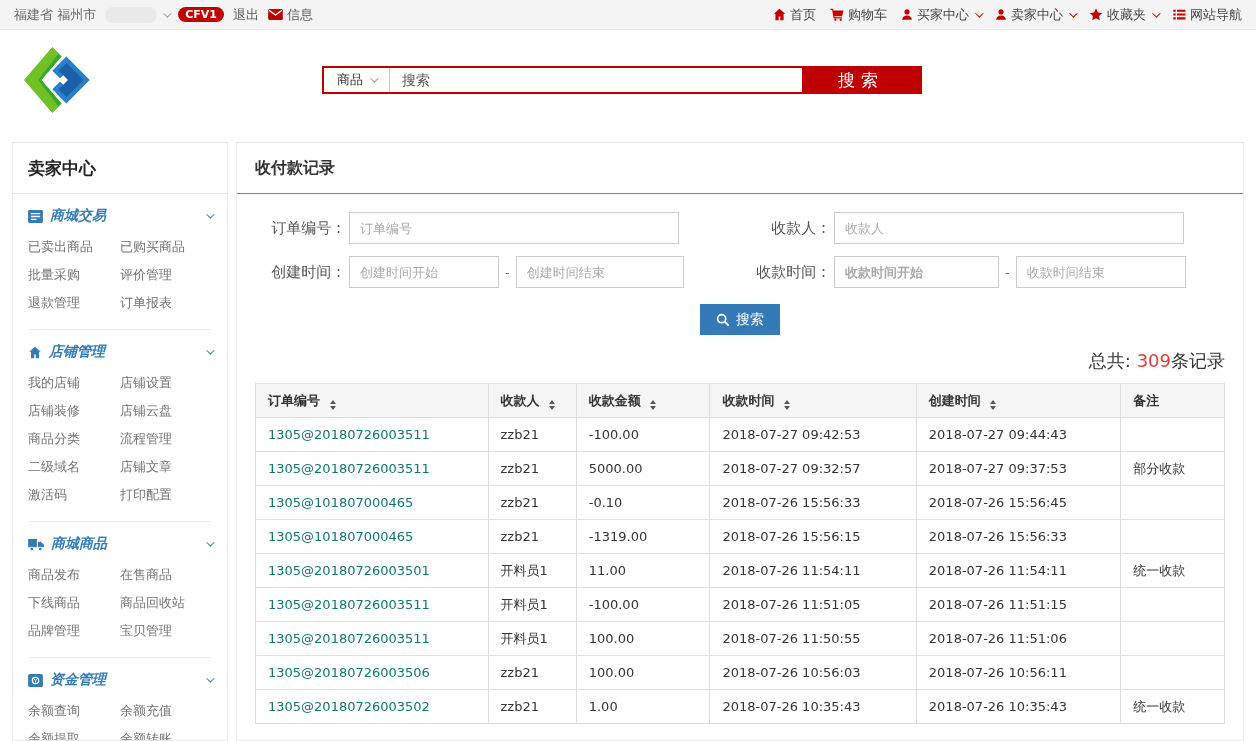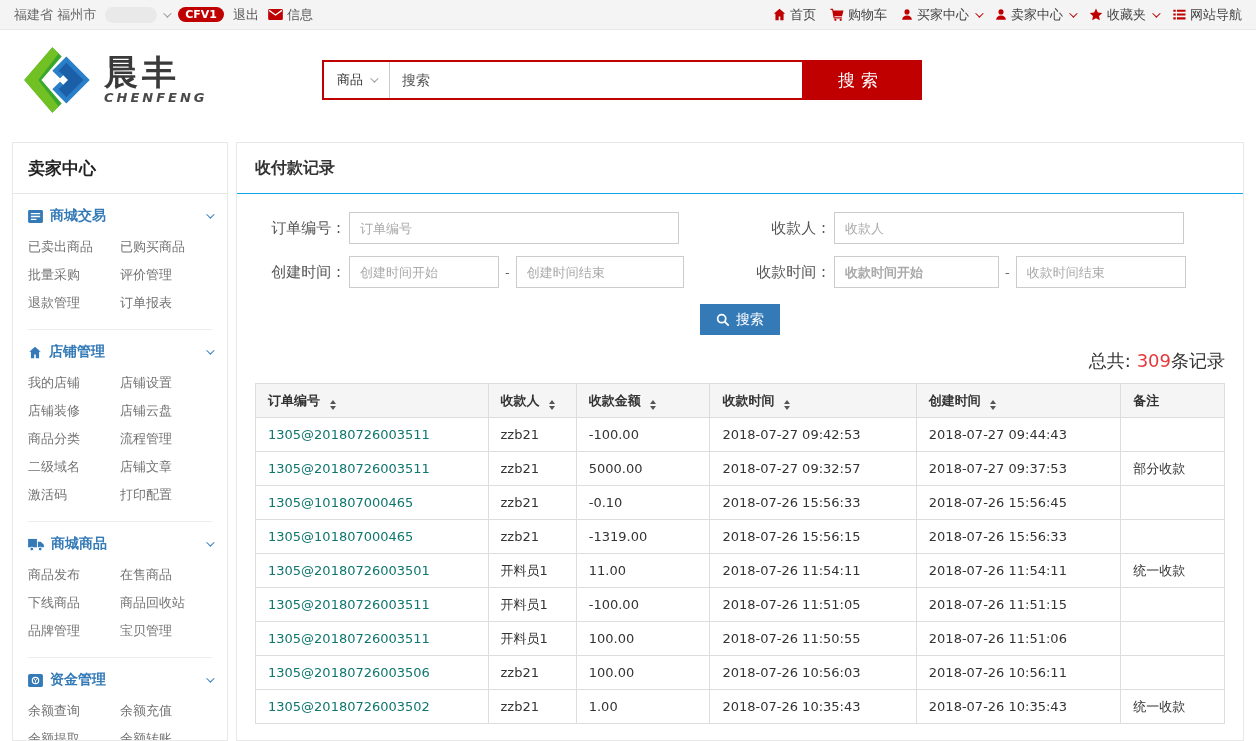--- a/index.html
+++ b/index.html
@@ -21,42 +21,42 @@
   .caret.gray { color:#999; }
   .icn { display:inline-block; vertical-align:-2px; }
 
   
   .header { height:100px; background:#fff; display:flex; align-items:center; }
   .logo { display:flex; align-items:center; margin-left:18px; width:230px; cursor:pointer; }
   .logo-text { margin-left:8px; }
   .logo-cn { font-size:34px; font-weight:bold; color:#3a3a3a; line-height:1.05; letter-spacing:4px; }
   .logo-en { font-size:13px; font-weight:bold; color:#4a4a4a; letter-spacing:3px; font-style:italic; }
   .searchbar { display:flex; margin-left:74px; }
-  .search-box { display:flex; border:2px solid #c00000; height:40px; width:600px; background:#a21caf; }
+  .search-box { display:flex; border:2px solid #c00000; height:28px; width:600px; background:#a21caf; }
   .search-cat { width:66px; display:flex; align-items:center; justify-content:center; gap:5px;
     font-size:13px; color:#333; border-right:1px solid #ccc; cursor:pointer; background:#fff; }
   .search-box input { flex:1; border:none; outline:none; font-size:14px; padding:0 12px;
     font-family:inherit; color:#333; }
   .search-box input::placeholder { color:#555; }
   .search-btn { width:118px; background:#c00000; color:#fff; border:none; font-size:17px;
     letter-spacing:6px; cursor:pointer; font-family:inherit; }
 
   
   .content { display:flex; gap:8px; margin:12px 12px 0; height:599px; overflow:hidden; }
   .panel { background:#fff; border:1px solid #e8e8e8; }
   .sidebar { width:216px; flex:none; overflow:hidden; }
   .main { flex:1; overflow:hidden; }
 
   
   .sb-title { font-size:17px; font-weight:bold; color:#222; padding:14px 15px 13px; border-bottom:1px solid #e7e7e7; }
   .sb-body { padding:0 15px; }
   .sb-section { padding:13px 0 12px; }
   .sb-section + .sb-section { border-top:1px solid #ededed; }
   .sb-head { display:flex; align-items:center; color:#337ab7; font-weight:bold; font-size:14px;
-    cursor:pointer; margin-bottom:8px; }
+    cursor:pointer; margin-bottom:8px;font-style:italic; }
   .sb-head .icn { margin-right:7px; }
   .sb-head .caret { margin-left:auto; color:#337ab7; }
   .sb-items { display:grid; grid-template-columns:1fr 1fr; }
   .sb-items a { color:#737373; text-decoration:none; line-height:28px; font-size:13px; cursor:pointer; }
 
   
   .main-title { font-size:16px; font-weight:bold; color:#333; padding:15px 18px 14px; border-bottom:1px solid #0ea5e9; }
   .filter { padding:18px 18px 0; }
   .frow { display:flex; margin-bottom:12px; }
   .fcol { flex:1; display:flex; align-items:center; }
@@ -156,24 +156,20 @@
 
 <div class="header">
   <div class="logo">
     <svg width="78" height="72" viewBox="0 0 100 92">
       <path d="M44 4 L8 46 L44 88 L56 76 L30 46 L56 16 Z" fill="#3aa62c"></path>
       <path d="M44 4 L52 12 L26 46 L52 80 L44 88 L8 46 Z" fill="#7cc623" opacity="0.85"></path>
       <path d="M62 16 L92 46 L62 76 L44 58 L56 46 L44 34 Z" fill="#2a7fc9"></path>
       <path d="M62 24 L84 46 L62 68 L52 58 L64 46 L52 34 Z" fill="#1b5fa8"></path>
       <path d="M58 40 L64 46 L58 52 L52 46 Z" fill="#fff"></path>
     </svg>
-    <span class="logo-text">
-      <div class="logo-cn">晨丰</div>
-      <div class="logo-en">CHENFENG</div>
-    </span>
   </div>
   <div class="searchbar">
     <div class="search-box">
       <div class="search-cat">
         <span>商品</span>
         <span class="caret gray"></span>
       </div>
       <input type="text" placeholder="搜索" style="">
       <button class="search-btn">搜索</button>
     </div>

